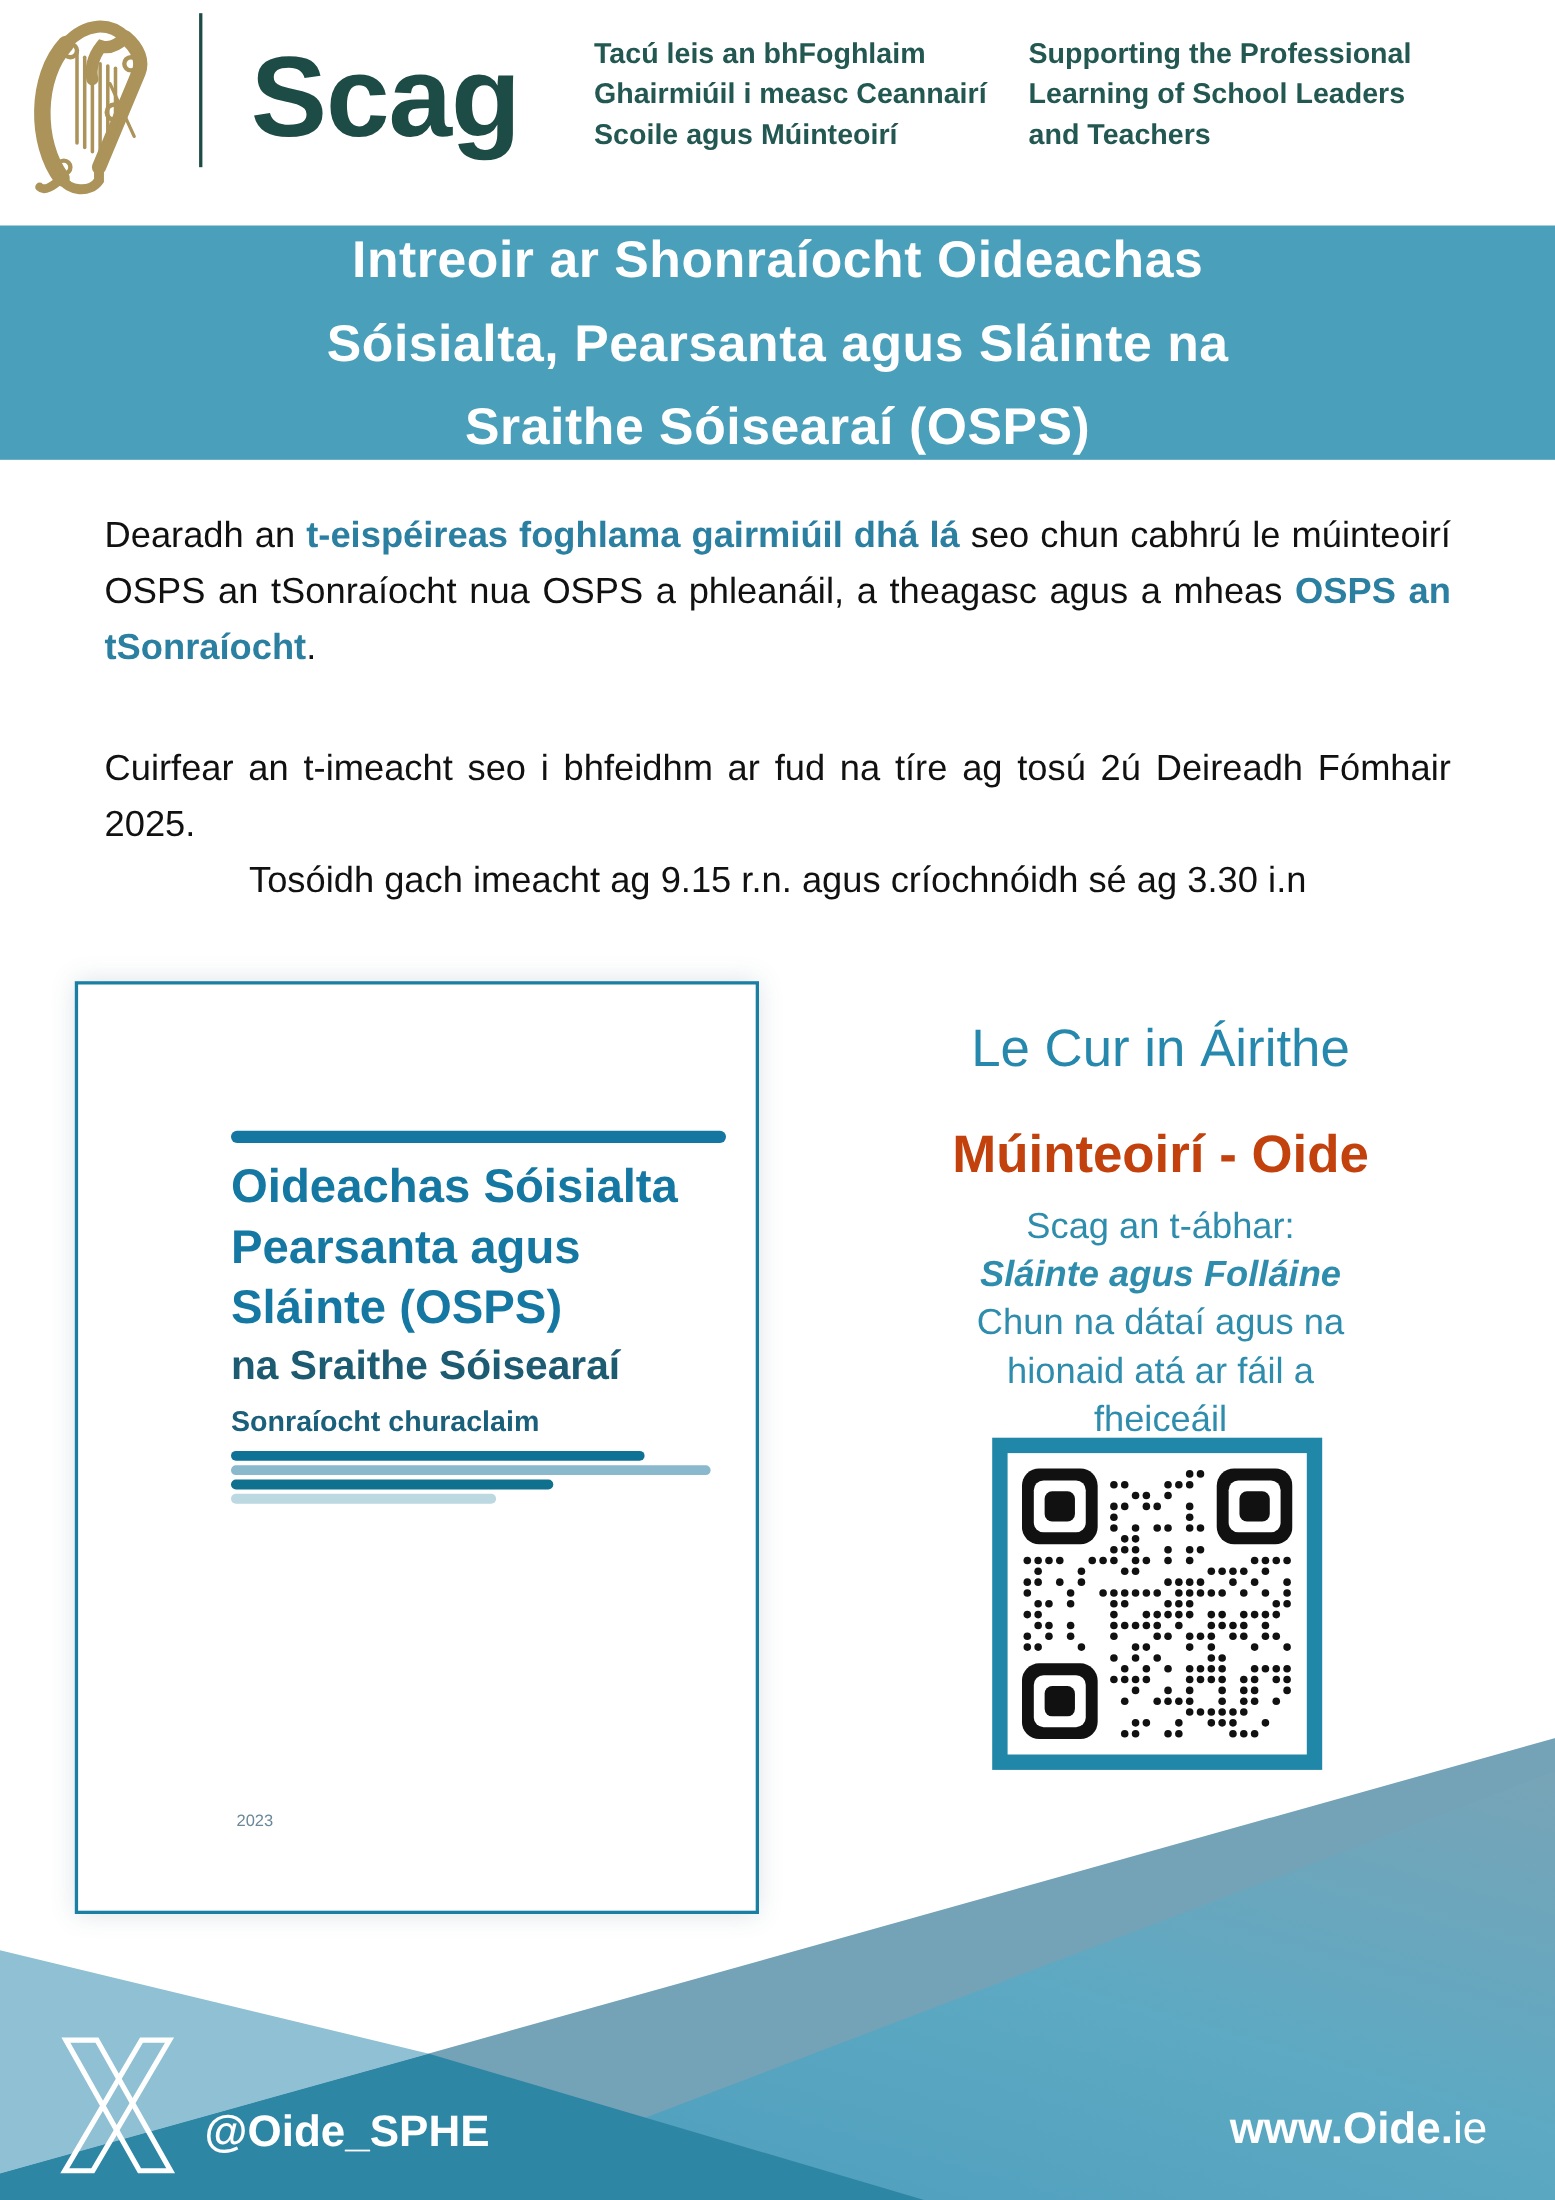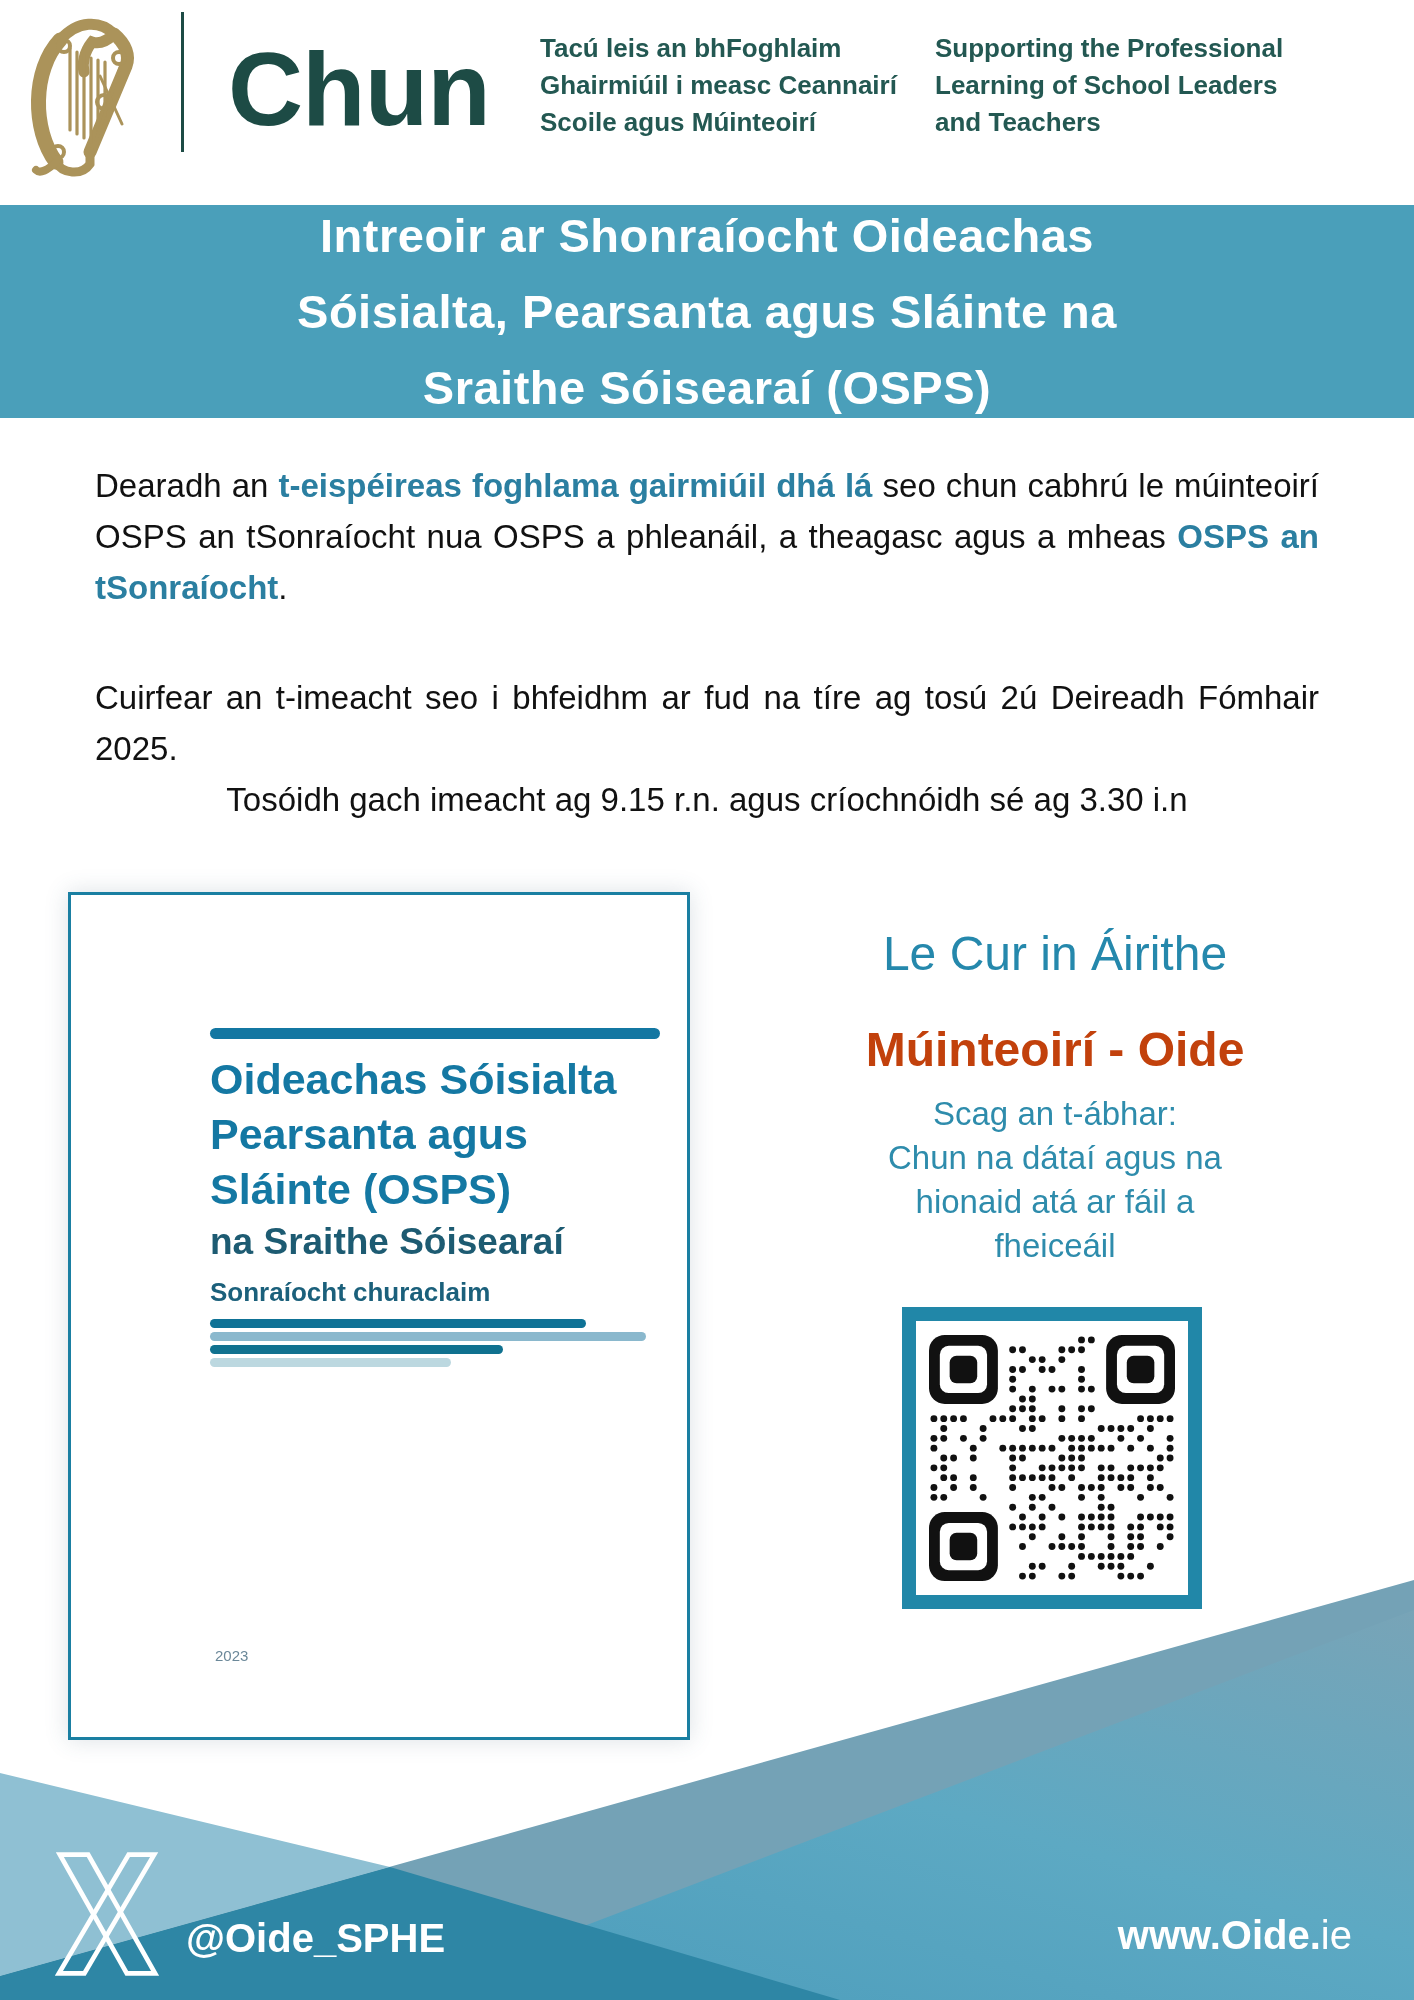--- a/index.html
+++ b/index.html
@@ -84,21 +84,21 @@
           <line x1="79" y1="50" x2="79" y2="104"></line>
         </g>
         <circle cx="38" cy="34" r="6" stroke-width="4"></circle>
         <circle cx="93" cy="46" r="6" stroke-width="4"></circle>
         <circle cx="78" cy="90" r="7" stroke-width="4"></circle>
         <circle cx="32" cy="140" r="6" stroke-width="4"></circle>
         <path d="M94,56 L70,128 M74,64 L96,112" stroke-width="3"></path>
       </g>
     </svg>
     <div class="hdr-divider"></div>
-    <div class="brand">Chun</div>
+    <div class="brand">Scag</div>
     <div class="tagline tagline-ga">
       <div>Tacú leis an bhFoghlaim</div>
       <div>Ghairmiúil i measc Ceannairí</div>
       <div>Scoile agus Múinteoirí</div>
     </div>
     <div class="tagline tagline-en">
       <div>Supporting the Professional</div>
       <div>Learning of School Leaders</div>
       <div>and Teachers</div>
     </div>
@@ -134,20 +134,21 @@
       <div class="cbar cbar3"></div>
       <div class="cbar cbar4"></div>
     </div>
     <div class="cover-year">2023</div>
   </div>
 
   <div class="bk-heading abs">Le Cur in Áirithe</div>
   <div class="bk-audience abs">Múinteoirí - Oide</div>
   <div class="bk-lines abs">
     <div>Scag an t-ábhar:</div>
+    <div class="bk-em">Sláinte agus Folláine</div>
     <div>Chun na dátaí agus na</div>
     <div>hionaid atá ar fáil a</div>
     <div>fheiceáil</div>
   </div>
 
   <div class="qr-frame">
     <svg id="qr-svg" width="246" height="248" viewBox="0 0 250 250">
         <circle cx="155" cy="5" r="3.5" fill="#111"></circle>
         <circle cx="165" cy="5" r="3.5" fill="#111"></circle>
         <circle cx="85" cy="15" r="3.5" fill="#111"></circle>

